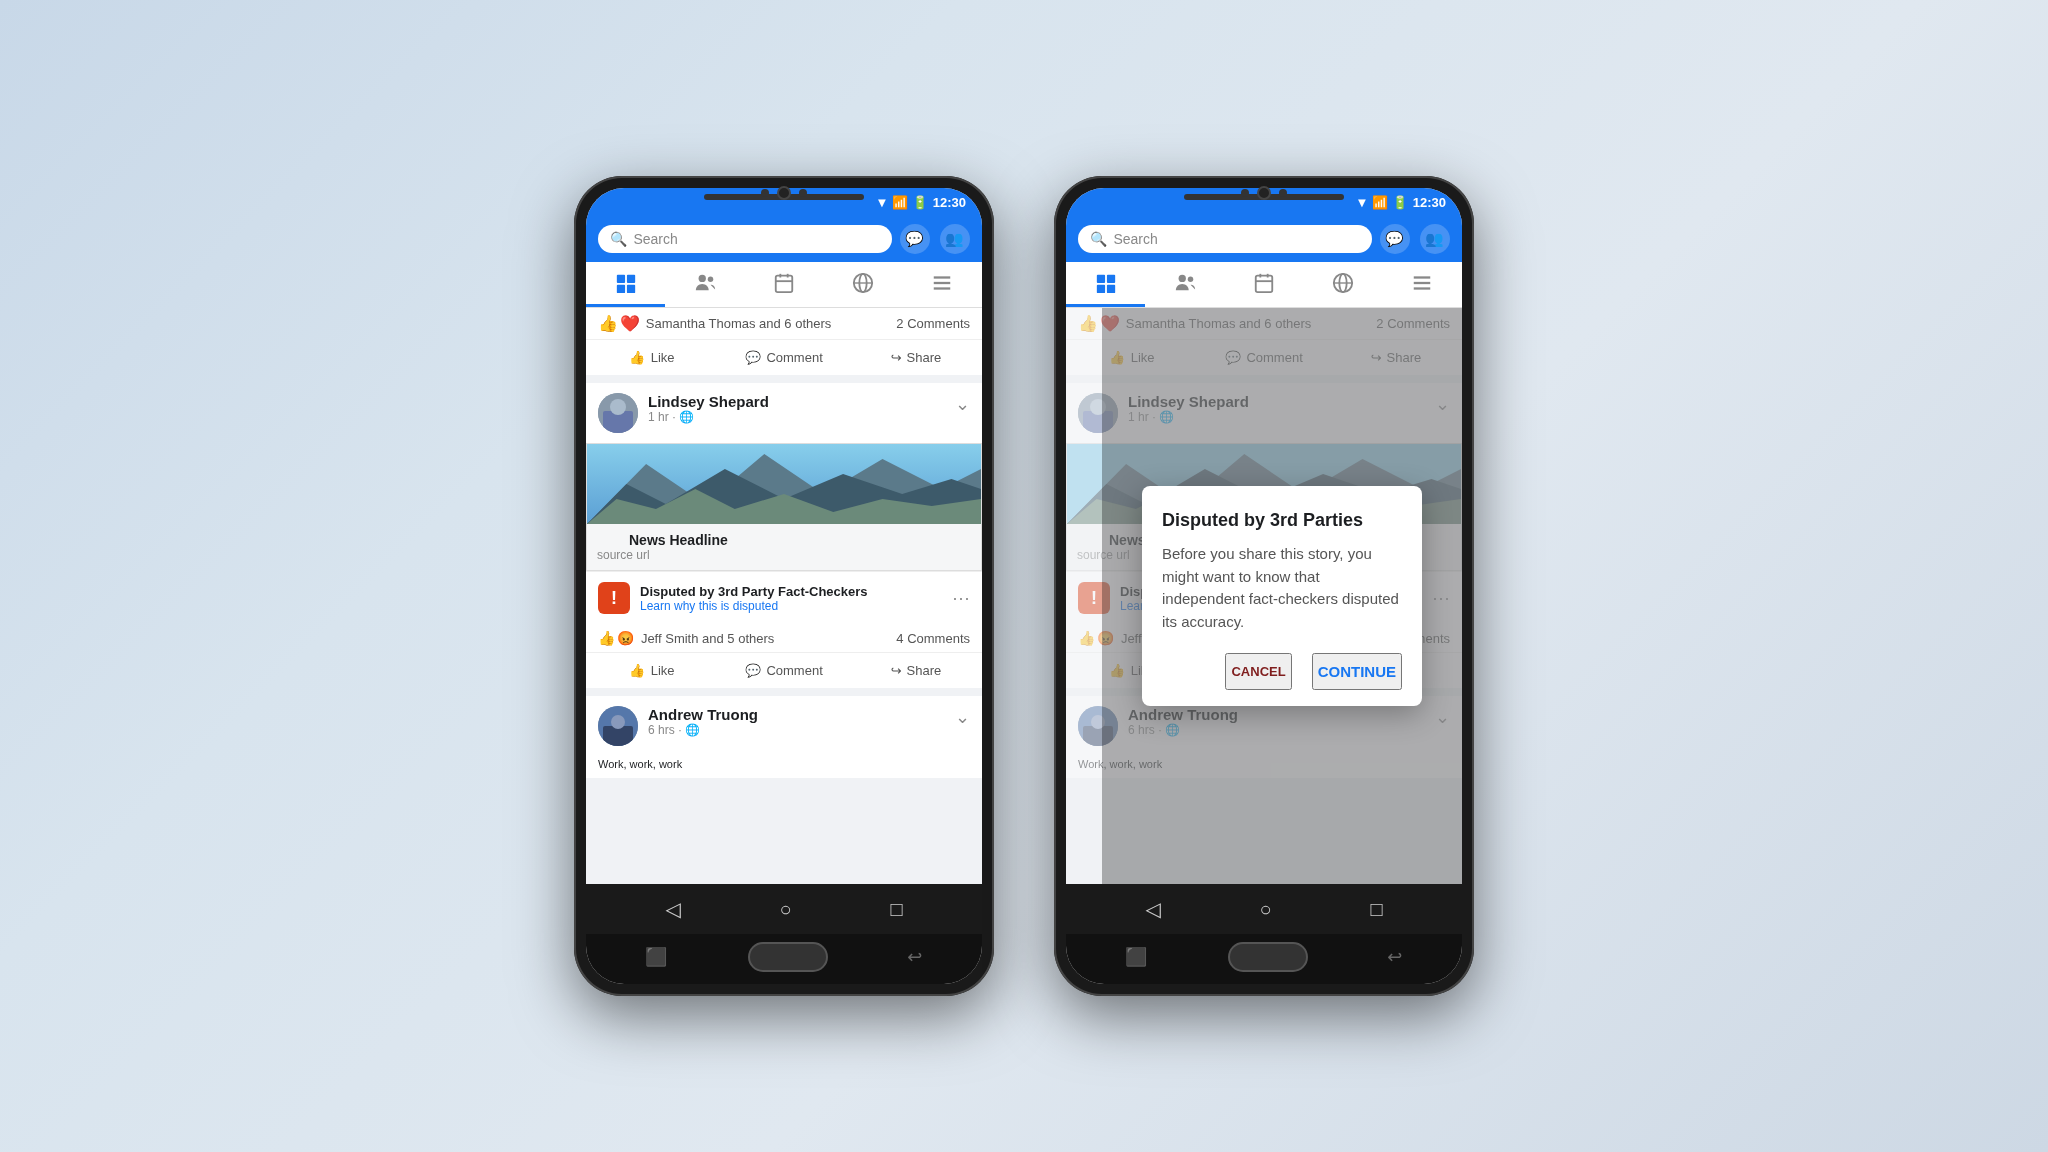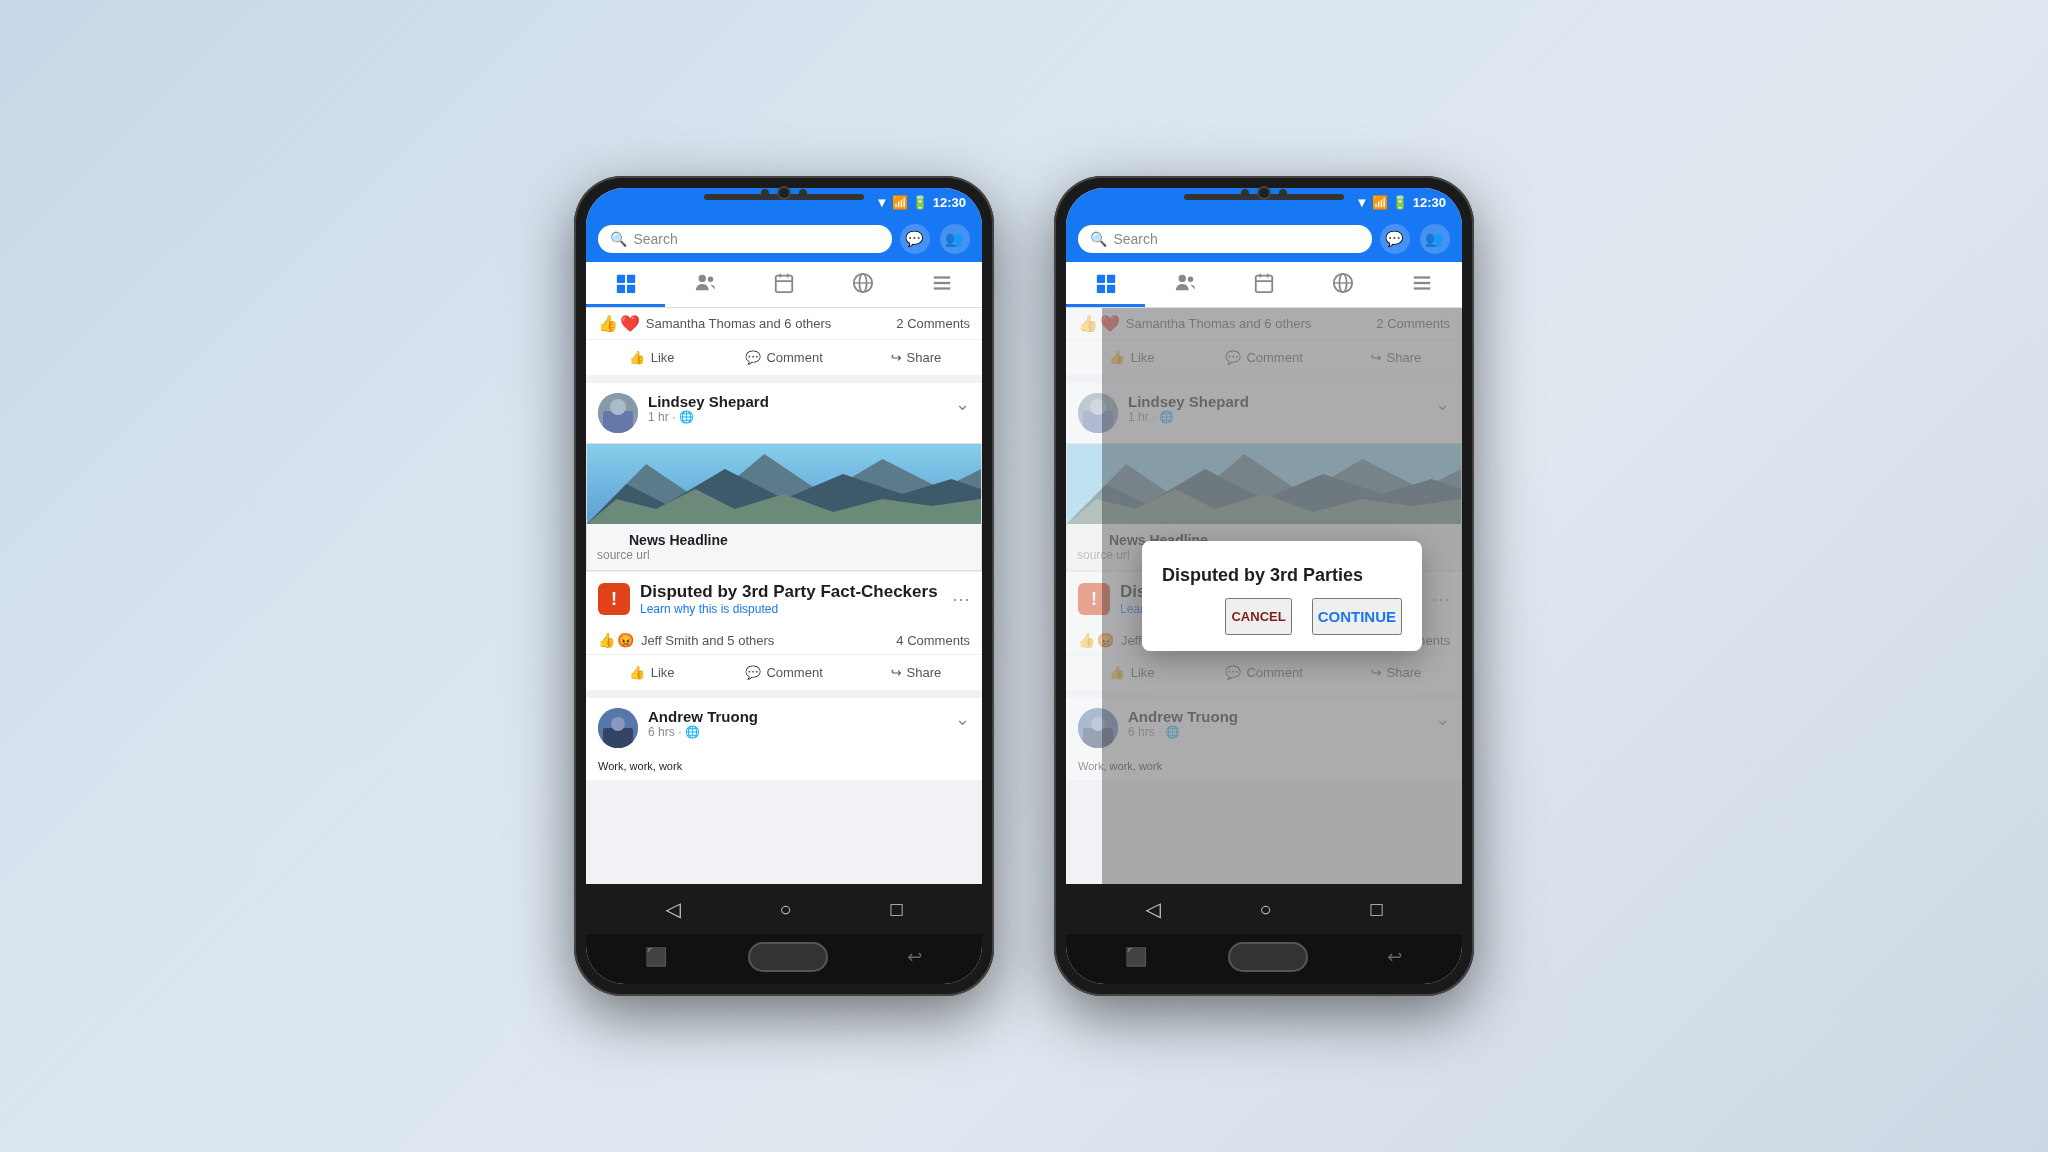--- a/index.html
+++ b/index.html
@@ -283,21 +283,21 @@
       justify-content: center;
       color: white;
       font-weight: bold;
       font-size: 18px;
       flex-shrink: 0;
     }
     .disputed-text {
       flex: 1;
     }
     .disputed-title {
-      font-size: 17px;
+      font-size: 13px;
       font-weight: 600;
       color: #1c1e21;
     }
     .disputed-link {
       font-size: 12px;
       color: #1877f2;
     }
     .disputed-dots {
       font-size: 18px;
       color: #888;
@@ -796,20 +796,21 @@
               </div>
               <span style="color:#888;font-size:18px;">⌄</span>
             </div>
             <div class="post-body">Work, work, work</div>
           </div>
         </div>
 
         <div class="dialog-overlay">
           <div class="dialog-box">
             <div class="dialog-title">Disputed by 3rd Parties</div>
+            <div class="dialog-body">Before you share this story, you might want to know that independent fact-checkers disputed its accuracy.</div>
             <div class="dialog-actions">
               <button class="dialog-cancel">CANCEL</button>
               <button class="dialog-continue">CONTINUE</button>
             </div>
           </div>
         </div>
       </div>
 
       <div class="bottom-nav">
         <div class="nav-btn">◁</div>

